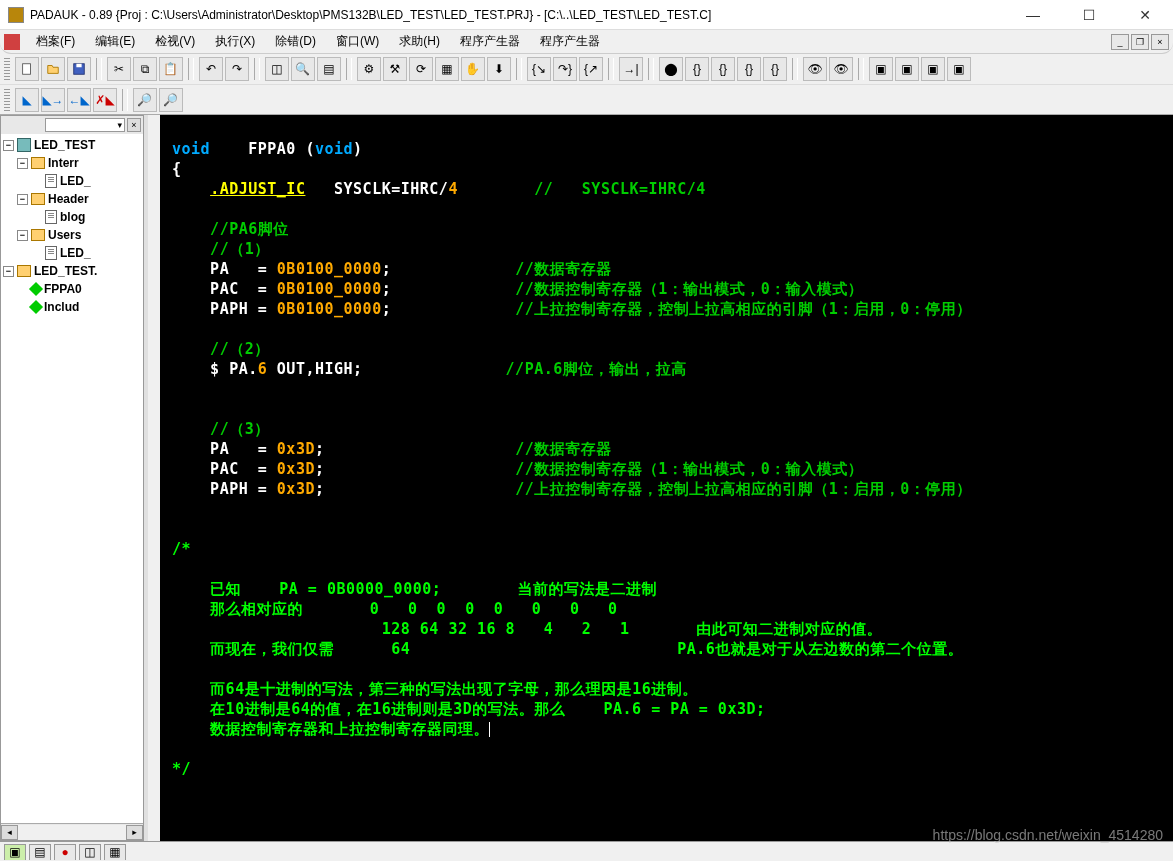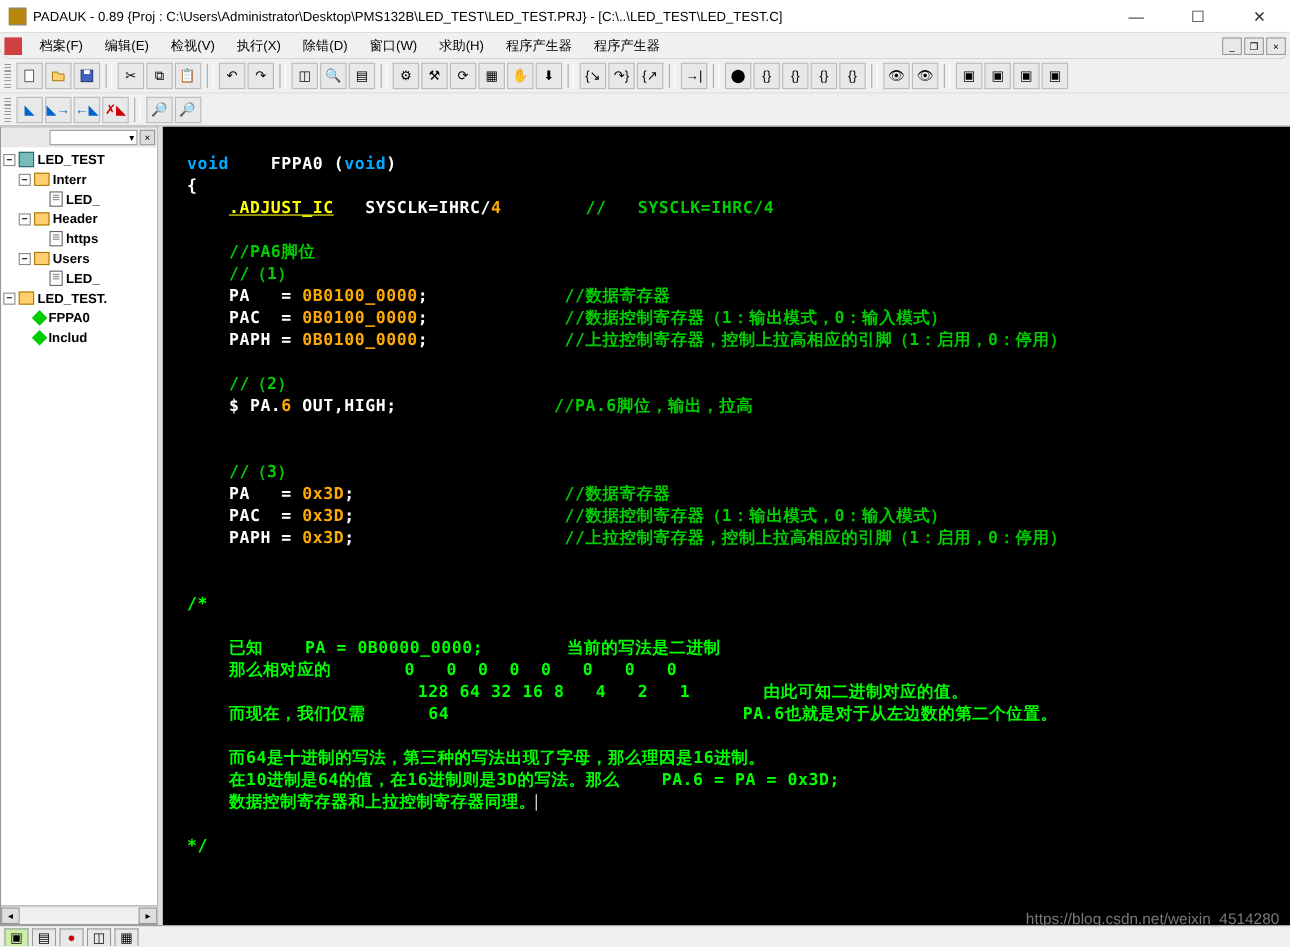--- a/index.html
+++ b/index.html
@@ -39,21 +39,21 @@
   .tn-proj { width:14px; height:14px; background:#7bb; border:1px solid #366; }
   .tn-fn { width:10px; height:10px; background:#0c0; transform:rotate(45deg); }
   .ind1{padding-left:14px;} .ind2{padding-left:28px;text-align:center;}
   
   .hscrollbar { height:17px; background:#e8e8e8; border-top:1px solid #aaa; display:flex; align-items:center;}
   .hscrollbar .arrow{width:17px;height:15px;border:1px solid #999;background:#ddd;display:flex;align-items:center;justify-content:center;font-size:9px;}
   .hscrollbar .track{flex:1;height:15px;background:#f0f0f0;}
   
   .splitter { width:4px; background:#e0e0e0; cursor:col-resize;}
   
-  .editor { flex:1; background:#000; overflow:auto; font-family:"Fixedsys","Consolas",monospace; font-size:15px; line-height:20px; padding: 4px 22px; white-space:pre; font-weight:bold; letter-spacing:0.5px; }
+  .editor { flex:1; background:#000; overflow:auto; font-family:"Fixedsys","Consolas",monospace; font-size:15px; line-height:20px; padding: 4px 12px; white-space:pre; font-weight:bold; letter-spacing:0.5px;margin-left:12px; }
   .kw { color:#00aaff; }
   .fn { color:#ffffff; }
   .brace { color:#ffffff; }
   .directive { color:#ffff00; text-decoration:underline; }
   .sys { color:#ffffff; }
   .cm { color:#00cc00; }
   .cm-bright { color:#00ff00; }
   .var { color:#ffffff; }
   .num { color:#ffaa00; }
   .cursor { display:inline-block; width:1px; height:15px; background:#fff; vertical-align:middle;}
@@ -186,21 +186,21 @@
           <span>LED_</span>
         </div>
       <div class="tree-node ind1">
           <span class="tn-toggle">−</span>
           <span class="tn-folder"></span>
           <span>Header</span>
         </div>
       <div class="tree-node ind2">
           <span style="width:11px;"></span>
           <span class="tn-file"></span>
-          <span>https</span>
+          <span>blog</span>
         </div>
       <div class="tree-node ind1">
           <span class="tn-toggle">−</span>
           <span class="tn-folder"></span>
           <span>Users</span>
         </div>
       <div class="tree-node ind2">
           <span style="width:11px;"></span>
           <span class="tn-file"></span>
           <span>LED_</span>

